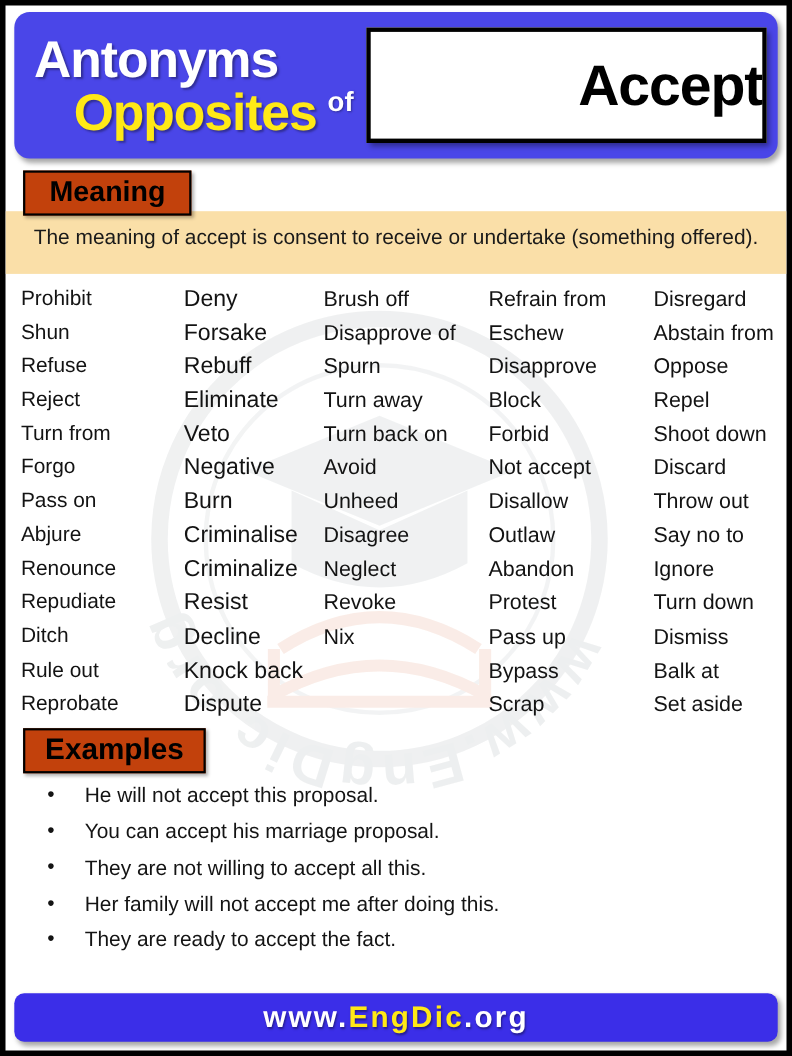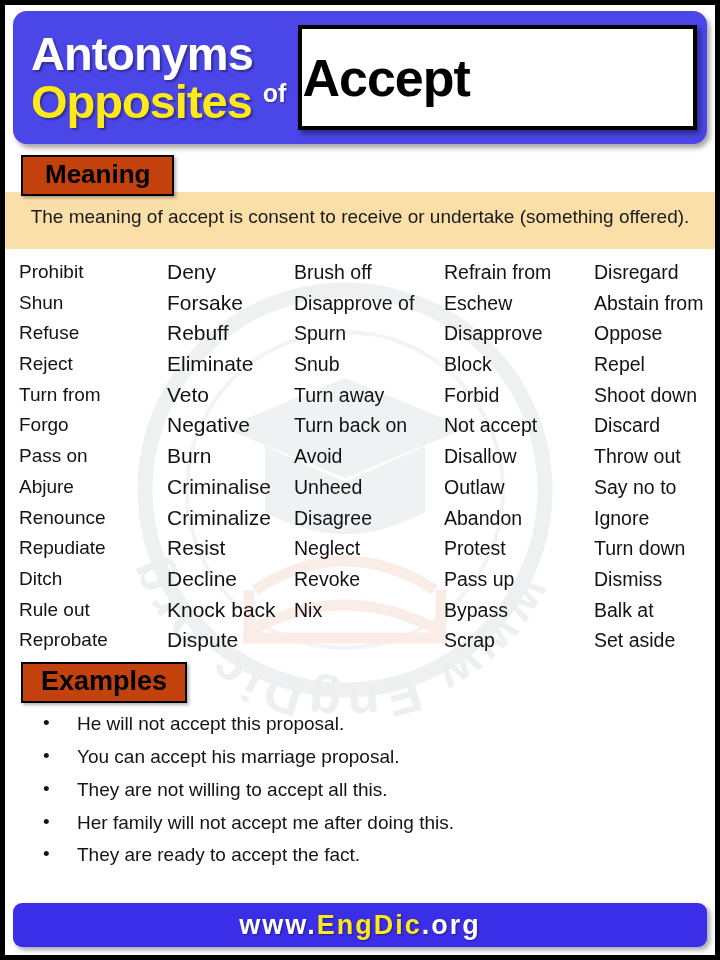--- a/index.html
+++ b/index.html
@@ -42,32 +42,33 @@
   }
   .title-block{display:flex;flex-direction:column;justify-content:center;line-height:.96;}
   .t-antonyms{
     font-size:47px;font-weight:bold;color:#ffffff;letter-spacing:-1px;
     text-shadow:2px 2px 2px rgba(0,0,0,.35);
   }
   .t-opposites{
     font-size:47px;font-weight:bold;color:#ffe916;letter-spacing:-1px;
     text-shadow:2px 2px 2px rgba(0,0,0,.35);
     margin-top:2px;
+    margin-left:36px;
   }
   .t-of{
     font-size:25px;font-weight:bold;color:#ffffff;
     margin:0 12px 0 10px;align-self:flex-end;padding-bottom:36px;
     text-shadow:1px 1px 2px rgba(0,0,0,.35);
   }
   .word-box{
     flex:1;
     background:#ffffff;
     border:4px solid #000000;
     height:105px;
-    display:flex;align-items:center;justify-content:flex-start;
+    display:flex;align-items:center;justify-content:flex-end;
     box-shadow:3px 4px 5px rgba(0,0,0,.4);
     box-sizing:border-box;
   }
   .word-box .w{
     font-size:52px;font-weight:bold;color:#000000;letter-spacing:-1px;
   }
 
   
   .meaning-wrap{position:relative;z-index:2;margin-top:11px;}
   .label-chip{
@@ -216,21 +217,20 @@
       <span class="w">Criminalize</span>
       <span class="w">Resist</span>
       <span class="w">Decline</span>
       <span class="w">Knock back</span>
       <span class="w">Dispute</span>
     </div>
     <div class="col col3">
       <span class="w">Brush off</span>
       <span class="w">Disapprove of</span>
       <span class="w">Spurn</span>
-      <span class="w">Snub</span>
       <span class="w">Turn away</span>
       <span class="w">Turn back on</span>
       <span class="w">Avoid</span>
       <span class="w">Unheed</span>
       <span class="w">Disagree</span>
       <span class="w">Neglect</span>
       <span class="w">Revoke</span>
       <span class="w">Nix</span>
     </div>
     <div class="col col4">

